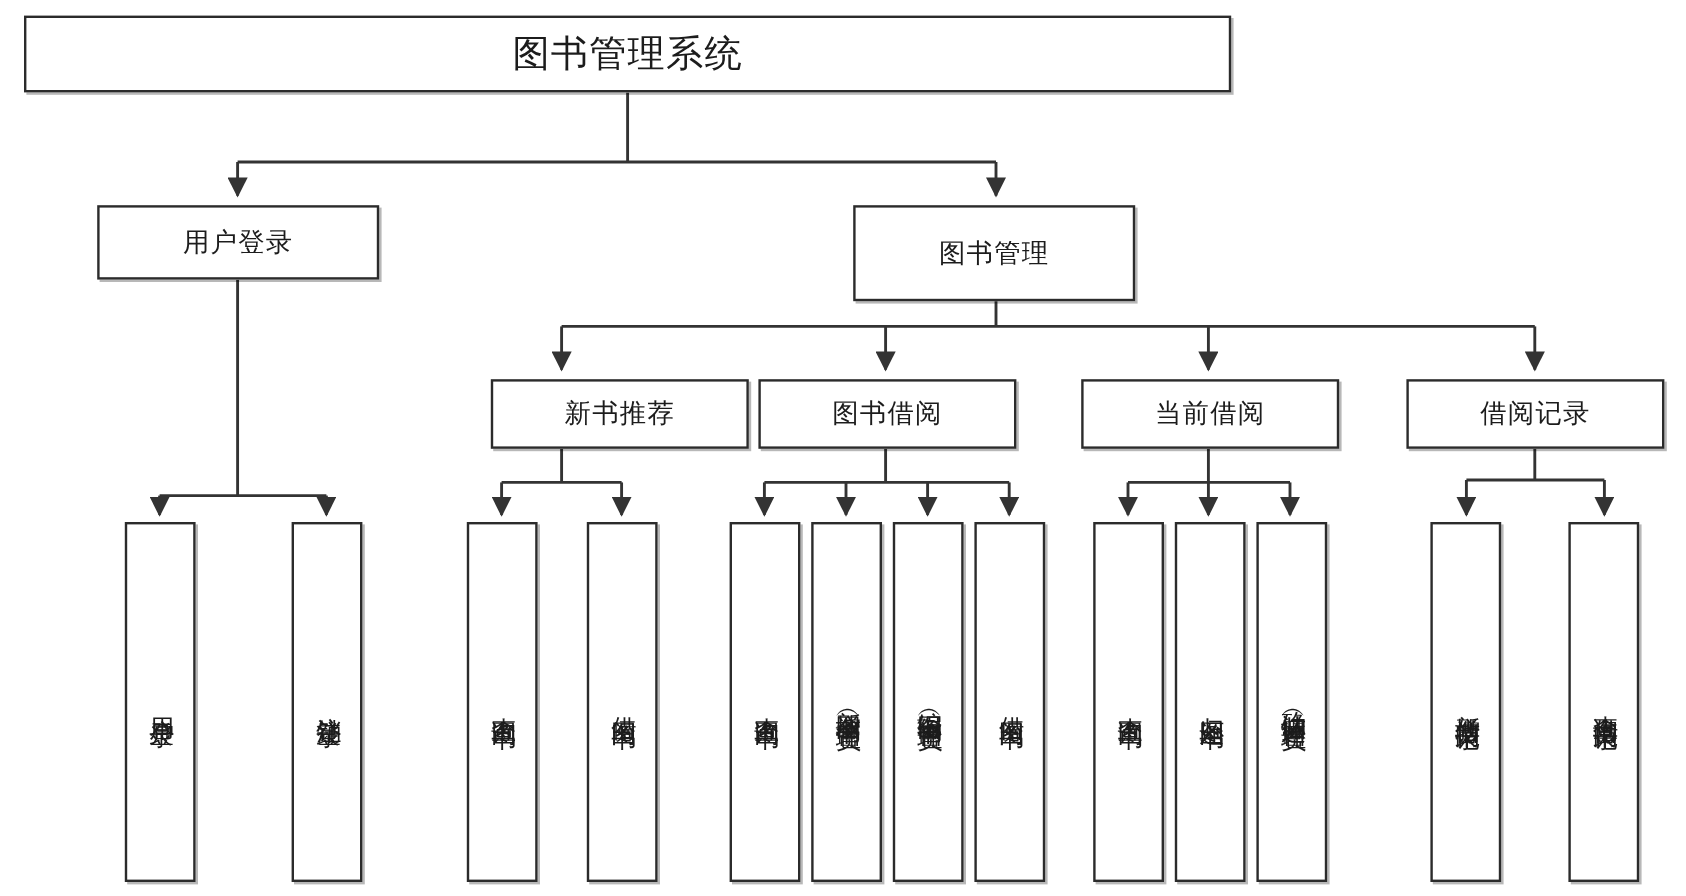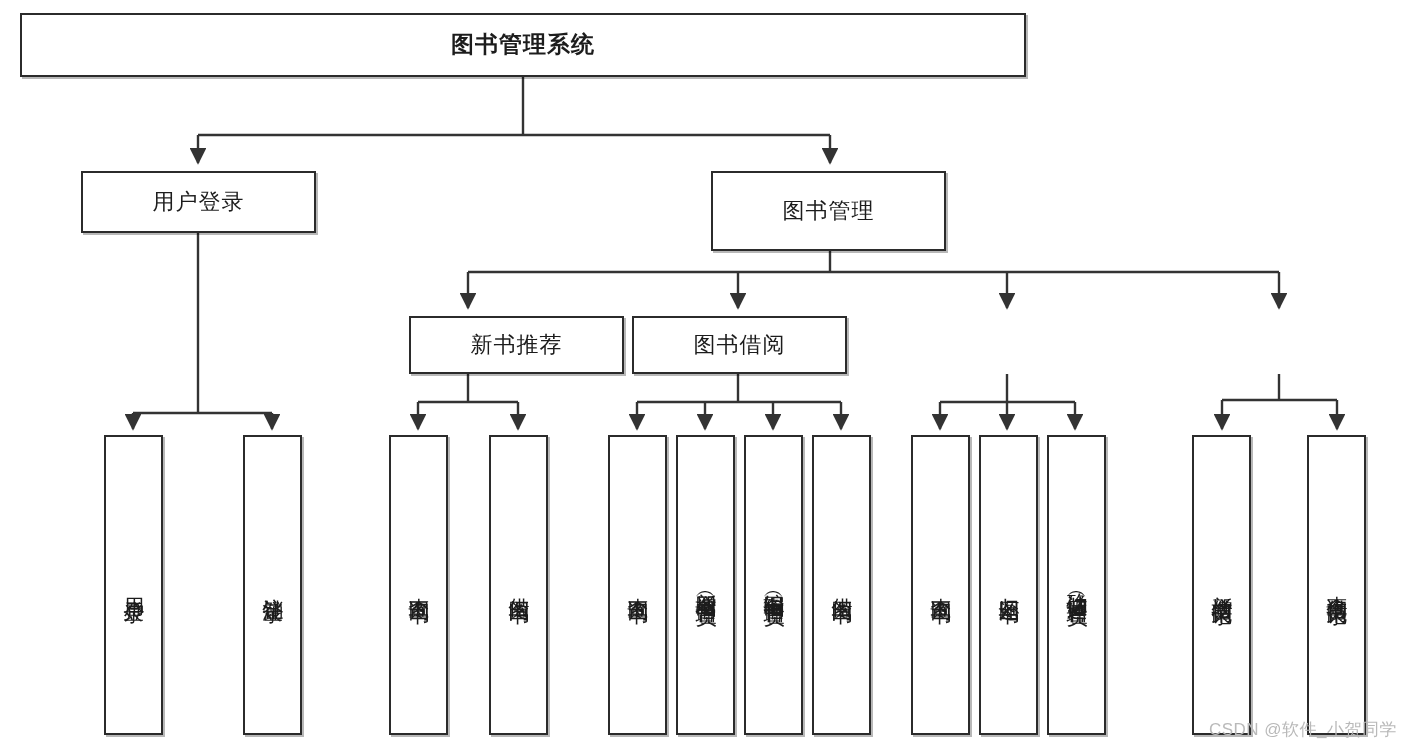--- a/index.html
+++ b/index.html
@@ -50,22 +50,21 @@
     align-items: center;
     justify-content: center;
     text-align: center;
   }
   .node.vert .label {
     writing-mode: vertical-rl;
     text-orientation: upright;
     white-space: normal;
   }
   .node.root {
-    font-size: 23px;
-    font-weight: bold;
+    font-size: 31px;
   }
   .watermark {
     position: absolute;
     right: 8px;
     bottom: 6px;
     font-size: 17px;
     color: #b9b9b9;
     letter-spacing: 0.5px;
     white-space: nowrap;
     user-select: none;
@@ -136,20 +135,26 @@
   <div class="node horiz" style="left:711px; top:171px; width:235px; height:80px;">
     <span class="label">图书管理</span>
   </div>
 
   <div class="node horiz" style="left:362px; top:316px; width:215px; height:58px;margin-left:47px;">
     <span class="label">新书推荐</span>
   </div>
   <div class="node horiz" style="left:632px; top:316px; width:215px; height:58px;">
     <span class="label">图书借阅</span>
   </div>
+  <div class="node horiz" style="left:901px; top:316px; width:215px; height:58px;">
+    <span class="label">当前借阅</span>
+  </div>
+  <div class="node horiz" style="left:1172px; top:316px; width:215px; height:58px;">
+    <span class="label">借阅记录</span>
+  </div>
 
   <div class="node vert" style="left:104px; top:435px; width:59px; height:300px;">
     <span class="label">用户登录</span>
   </div>
   <div class="node vert" style="left:243px; top:435px; width:59px; height:300px;">
     <span class="label">注销登录</span>
   </div>
 
   <div class="node vert" style="left:389px; top:435px; width:59px; height:300px;">
     <span class="label">查询图书</span>
@@ -181,15 +186,14 @@
     <span class="label">确认归还（管理员）</span>
   </div>
 
   <div class="node vert" style="left:1192px; top:435px; width:59px; height:300px;">
     <span class="label">新增借阅记录</span>
   </div>
   <div class="node vert" style="left:1307px; top:435px; width:59px; height:300px;">
     <span class="label">查询借阅记录</span>
   </div>
 
-  <div class="watermark">CSDN @软件_小贺同学</div>
 
 </div>
 
 </body></html>

